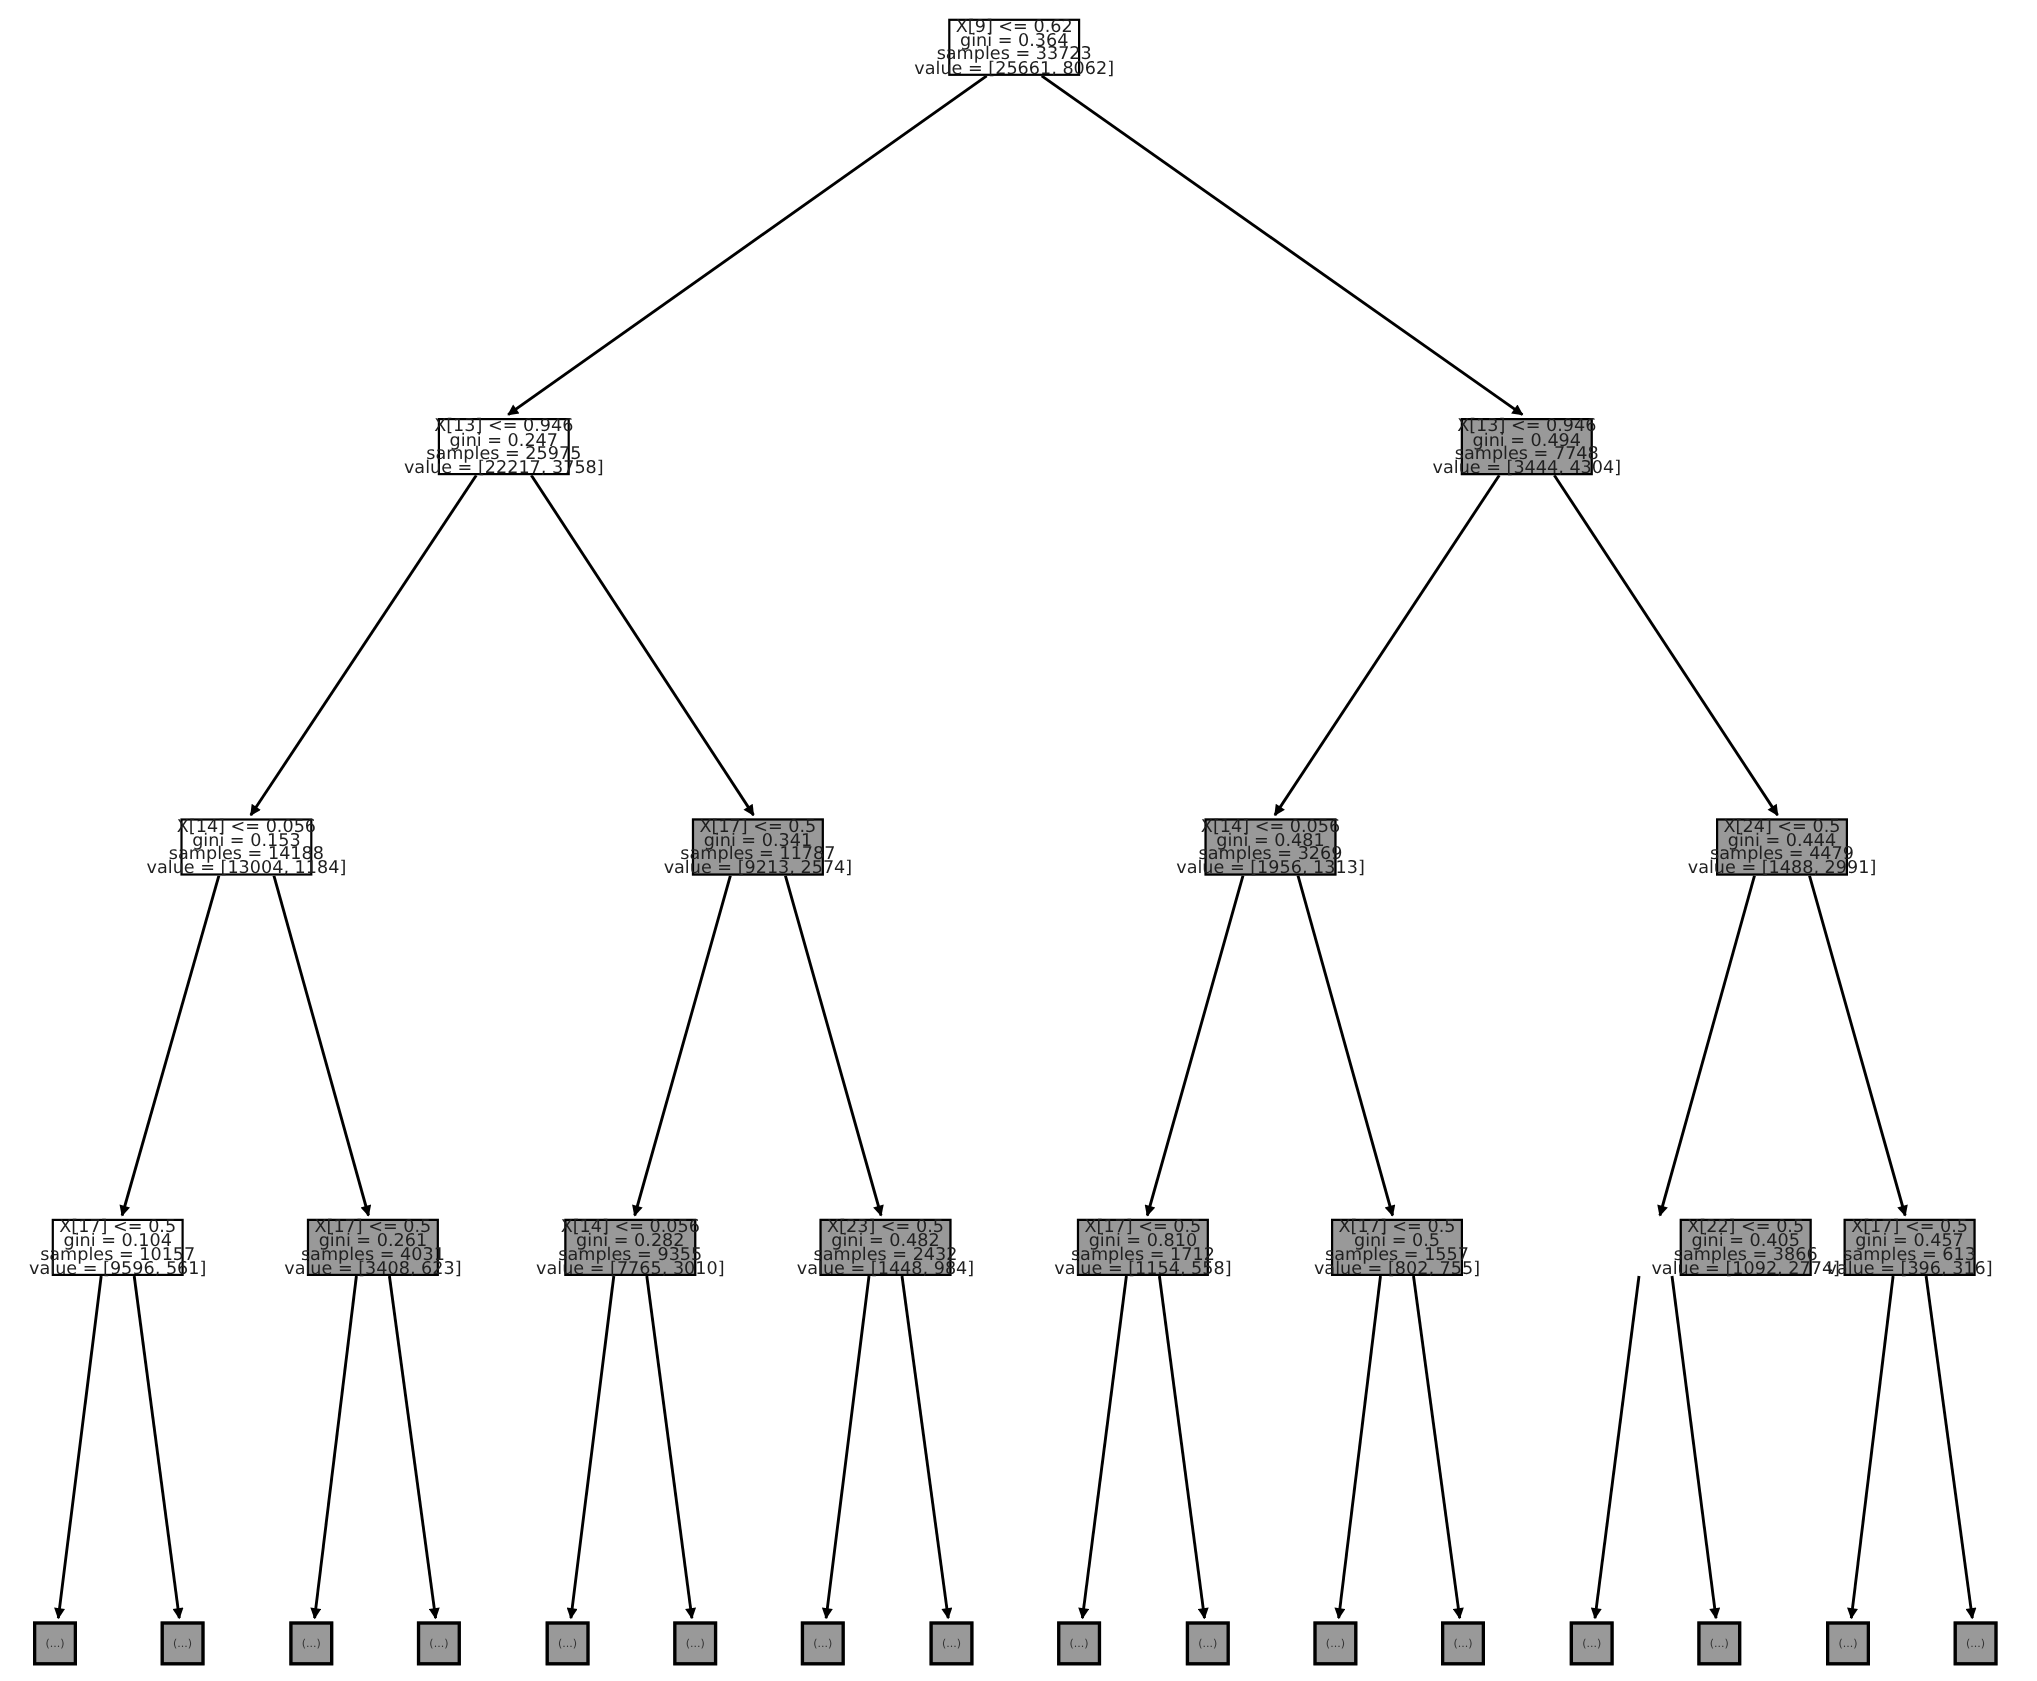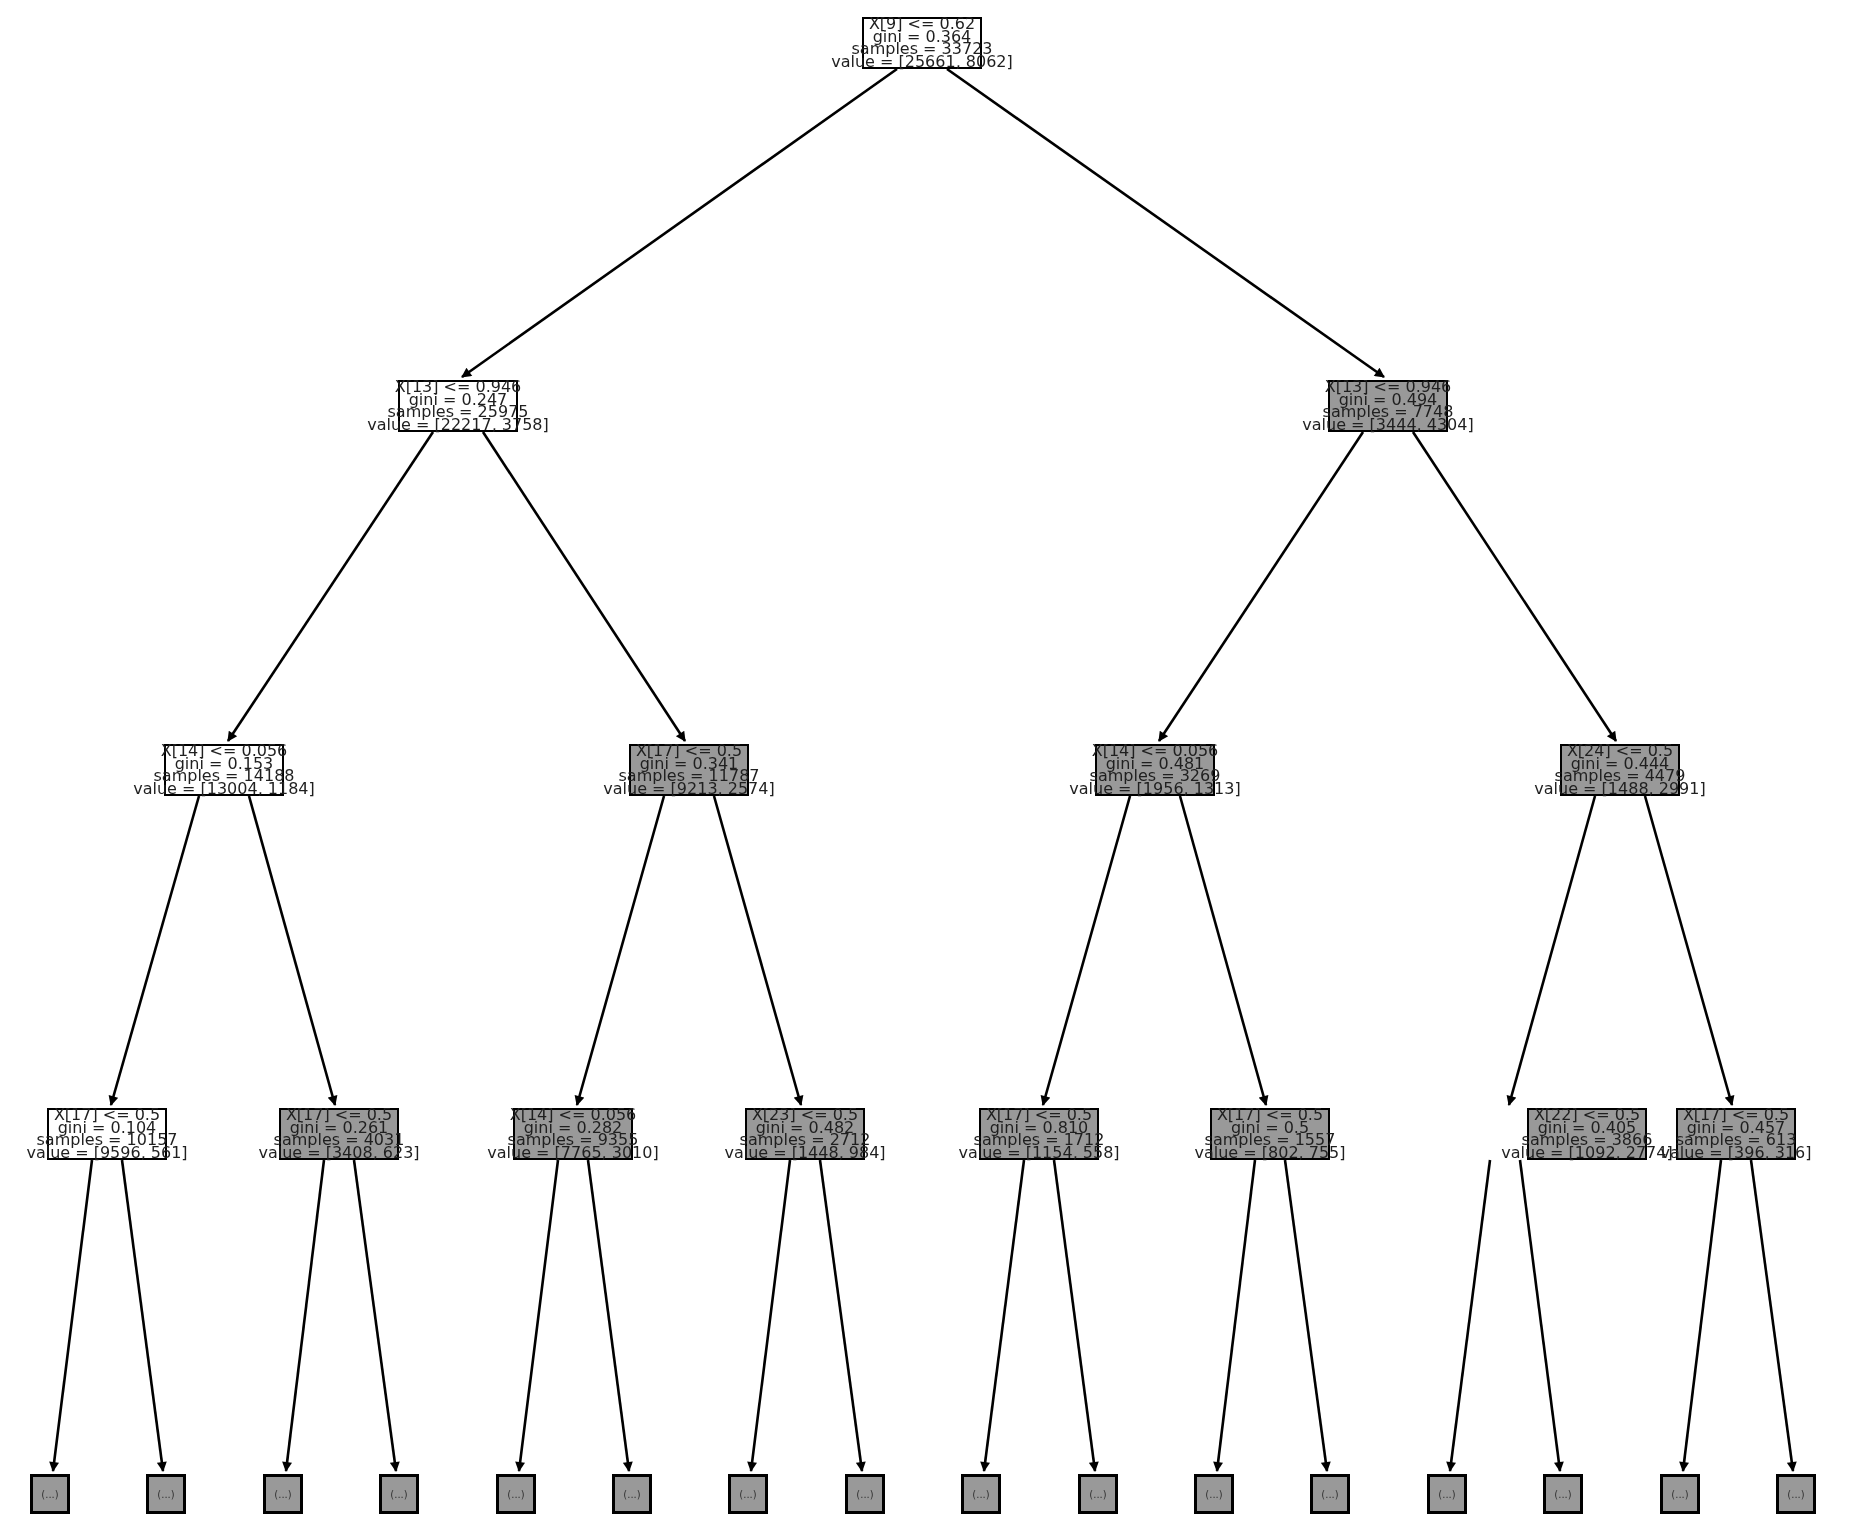--- a/index.html
+++ b/index.html
@@ -139,21 +139,21 @@
   </div>
   <div class="node gray" style="left:513px;top:1108px">
     <div class="ln">X[14] &lt;= 0.056</div>
     <div class="ln">gini = 0.282</div>
     <div class="ln">samples = 9355</div>
     <div class="ln">value = [7765, 3010]</div>
   </div>
   <div class="node gray" style="left:745px;top:1108px">
     <div class="ln">X[23] &lt;= 0.5</div>
     <div class="ln">gini = 0.482</div>
-    <div class="ln">samples = 2712</div>
+    <div class="ln">samples = 2432</div>
     <div class="ln">value = [1448, 984]</div>
   </div>
   <div class="node gray" style="left:979px;top:1108px">
     <div class="ln">X[17] &lt;= 0.5</div>
     <div class="ln">gini = 0.810</div>
     <div class="ln">samples = 1712</div>
     <div class="ln">value = [1154, 558]</div>
   </div>
   <div class="node gray" style="left:1210px;top:1108px">
     <div class="ln">X[17] &lt;= 0.5</div>

